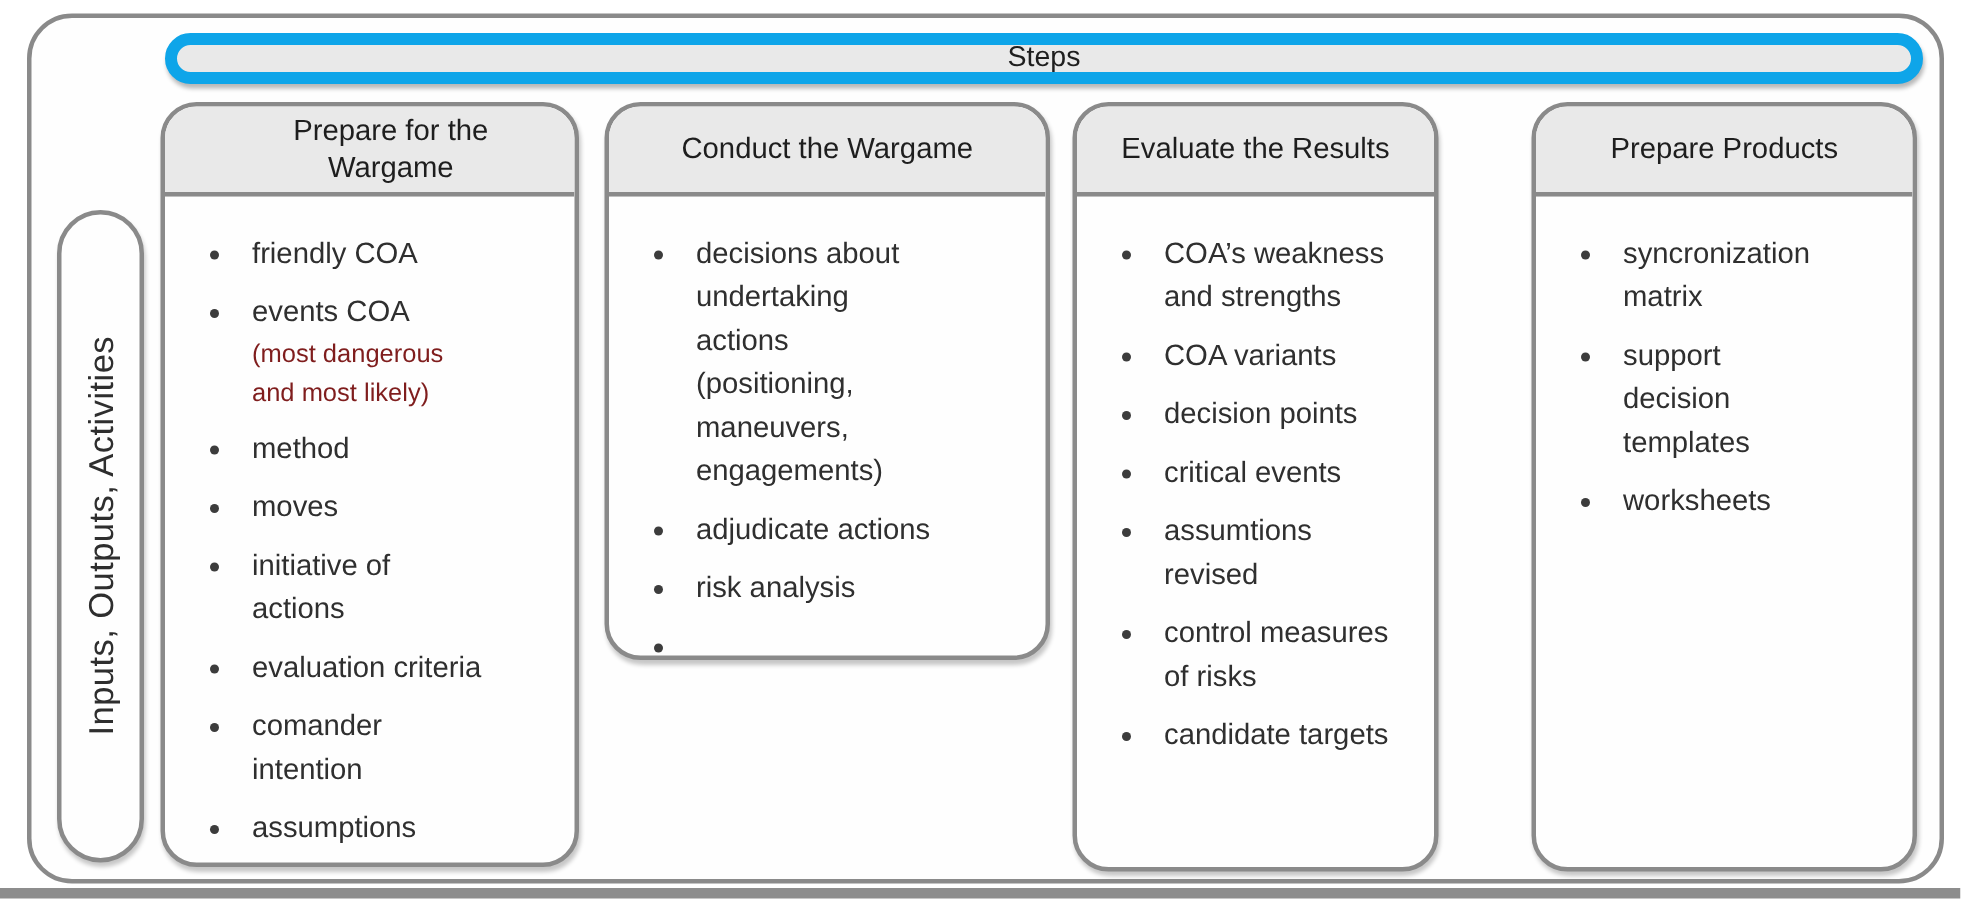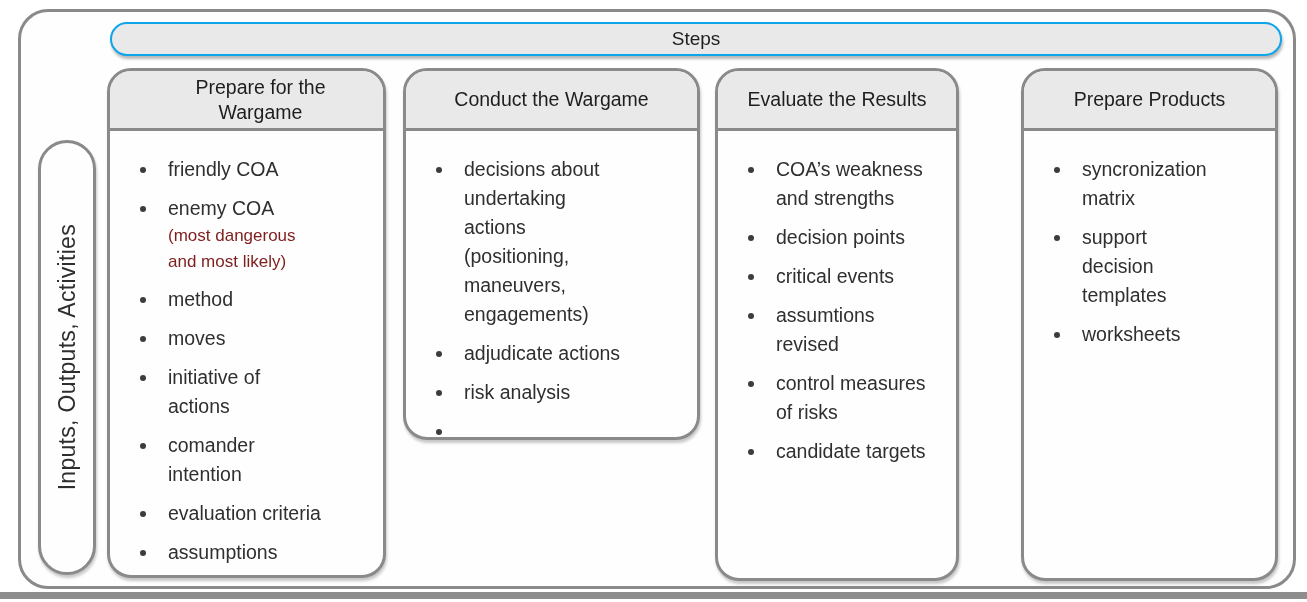--- a/index.html
+++ b/index.html
@@ -14,21 +14,21 @@
   
   #outer-frame {
     left:18px; top:9px; width:1278px; height:580px;
     border:3px solid #8a8a8a; border-radius:30px;
     background:#fefefe;
   }
 
   
   #steps-bar {
     left:110px; top:22px; width:1172px; height:34px;
-    border:2px solid #0ea5e9; border-radius:18px;
+    border:8px solid #0ea5e9; border-radius:18px;
     background:#e9e9e9;
     box-shadow:1px 3px 3px rgba(0,0,0,0.28);
     display:flex; align-items:center; justify-content:center;
     font-size:19px; color:#1e1e1e;
   }
 
   
   #side-pill {
     left:38px; top:140px; width:58px; height:435px;
     border:3px solid #8a8a8a; border-radius:29px;
@@ -100,21 +100,21 @@
   <div class="col-body">
       <div class="item">
         <span class="dot"></span>
         <div>
           <div class="item-text">friendly COA</div>
         </div>
       </div>
       <div class="item">
         <span class="dot"></span>
         <div>
-          <div class="item-text">enemy COA</div>
+          <div class="item-text">events COA</div>
           <div class="item-sub">(most dangerous
 and most likely)</div>
         </div>
       </div>
       <div class="item">
         <span class="dot"></span>
         <div>
           <div class="item-text">method</div>
         </div>
       </div>
@@ -127,28 +127,28 @@
       <div class="item">
         <span class="dot"></span>
         <div>
           <div class="item-text">initiative of
 actions</div>
         </div>
       </div>
       <div class="item">
         <span class="dot"></span>
         <div>
+          <div class="item-text">evaluation criteria</div>
+        </div>
+      </div>
+      <div class="item">
+        <span class="dot"></span>
+        <div>
           <div class="item-text">comander
 intention</div>
-        </div>
-      </div>
-      <div class="item">
-        <span class="dot"></span>
-        <div>
-          <div class="item-text">evaluation criteria</div>
         </div>
       </div>
       <div class="item">
         <span class="dot"></span>
         <div>
           <div class="item-text">assumptions</div>
         </div>
       </div>
     </div>
 </div>
@@ -202,20 +202,26 @@
       <div class="item">
         <span class="dot"></span>
         <div>
           <div class="item-text">COA’s weakness
 and strengths</div>
         </div>
       </div>
       <div class="item">
         <span class="dot"></span>
         <div>
+          <div class="item-text">COA variants</div>
+        </div>
+      </div>
+      <div class="item">
+        <span class="dot"></span>
+        <div>
           <div class="item-text">decision points</div>
         </div>
       </div>
       <div class="item">
         <span class="dot"></span>
         <div>
           <div class="item-text">critical events</div>
         </div>
       </div>
       <div class="item">

